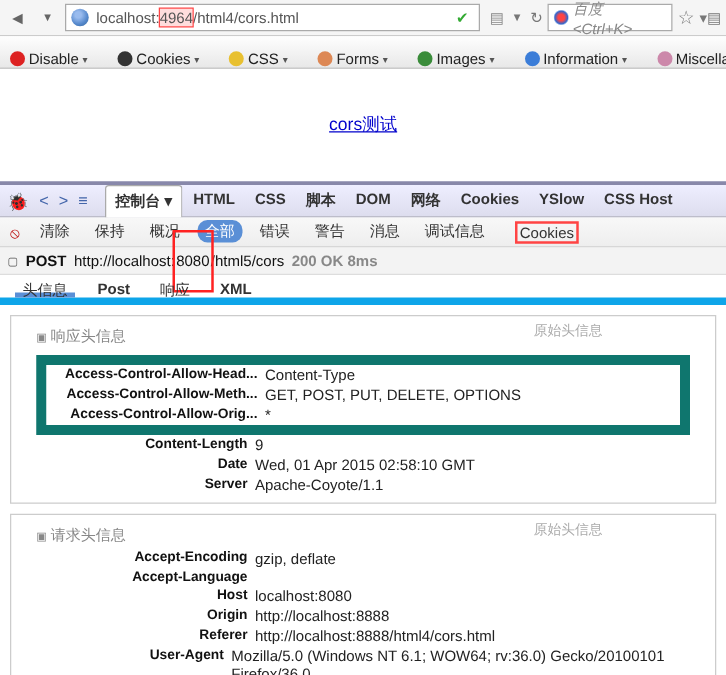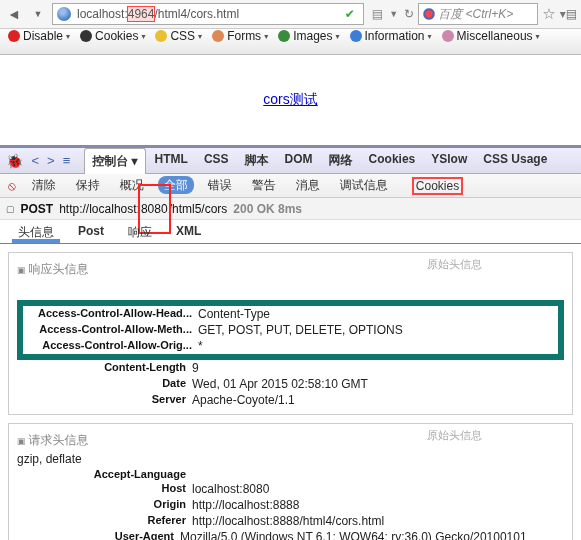--- a/index.html
+++ b/index.html
@@ -5,24 +5,24 @@
 *{margin:0;padding:0;box-sizing:border-box;font-family:"Segoe UI",Arial,sans-serif;font-size:12px}
 body{background:#fff;width:581px;overflow:hidden}
 .addr-bar{display:flex;align-items:center;height:29px;border-bottom:1px solid #ccc;background:#f5f5f5;padding:0 4px;gap:4px}
 .nav-btn{width:20px;height:20px;display:flex;align-items:center;justify-content:center;color:#666;font-size:14px}
 .url-field{flex:1;height:22px;border:1px solid #aaa;background:#fff;display:flex;align-items:center;padding:0 4px;position:relative}
 .url-field .globe{width:14px;height:14px;border-radius:7px;background:radial-gradient(circle at 40% 35%,#9be 20%,#58c 60%,#369);margin-right:6px;flex:none}
 .url-text{color:#555;font-family:Verdana,sans-serif;font-size:12px}
 .url-text .port-hl{background:#fdd;outline:1px solid #f44}
 .shield{width:14px;height:14px;color:#3a3;margin-left:auto}
 .url-icons{display:flex;gap:6px;align-items:center;margin-left:4px}
-.search-box{width:120px;height:22px;border:1px solid #aaa;background:#fff;display:flex;align-items:center;padding:0 4px;color:#888;font-style:italic}
+.search-box{width:100px;height:22px;border:1px solid #aaa;background:#fff;display:flex;align-items:center;padding:0 4px;color:#888;font-style:italic}
 .search-box .ico{width:12px;height:12px;background:radial-gradient(circle,#f44 30%,#36c 60%,#fff 75%);border-radius:3px;margin-right:3px}
 .star{font-size:15px;color:#777}
-.toolbar2{height:26px;background:linear-gradient(#fefefe,#e8e8e8);border-bottom:1px solid #bbb;display:flex;align-items:flex-start;padding-left:4px;gap:2px;white-space:nowrap;overflow:hidden}
+.toolbar2{height:26px;background:linear-gradient(#fefefe,#e8e8e8);border-bottom:1px solid #bbb;display:flex;align-items:flex-end;padding-left:4px;gap:16px;white-space:nowrap;overflow:hidden}
 .tb-item{display:flex;align-items:center;gap:3px;padding:0 4px;color:#222}
 .tb-item .cir{width:12px;height:12px;border-radius:6px;display:inline-block}
 .tb-item .dd{font-size:8px;color:#555}
 .page-body{height:90px;display:flex;align-items:center;justify-content:center}
 .page-link{color:#00c;text-decoration:underline;font-size:14px}
 .devtools{border-top:3px solid #88a}
 .dt-top{height:26px;background:linear-gradient(#eef,#dde);border-bottom:1px solid #aab;display:flex;align-items:center;gap:8px;padding:0 6px}
 .dt-top .bug{color:#e80;font-size:14px}
 .dt-top .nav{color:#46a;font-size:13px}
 .dt-tabs{display:flex;gap:2px;margin-left:6px}
@@ -32,28 +32,28 @@
 .dt-sub .pill{padding:2px 6px;color:#333}
 .dt-sub .pill.on{background:#5a8fd6;color:#fff;border-radius:8px}
 .dt-sub .stop{color:#b00}
 .dt-sub .box{border:2px solid #f44;padding:0 2px;color:#333}
 .req-line{height:22px;background:#f3f3f3;border-bottom:1px solid #ddd;display:flex;align-items:center;padding:0 6px;gap:6px;font-family:Verdana}
 .req-line .tw{color:#555;font-size:9px}
 .req-line .meth{color:#111;font-weight:bold}
 .req-line .url{color:#111}
 .req-line .url .port-hl{outline:2px solid #f22;padding:16px 1px}
 .req-line .st{color:#888;font-weight:bold}
-.subtabs{height:24px;border-bottom:1px solid #0ea5e9;display:flex;padding:0 12px;gap:12px}
+.subtabs{height:24px;border-bottom:6px solid #0ea5e9;display:flex;padding:0 12px;gap:12px}
 .subtab{padding:4px 6px;color:#333;font-weight:550}
 .subtab.active{border-bottom:4px solid #5a8fd6}
-.hdr-block{border:1px solid #ccc;margin:8px;padding:6px 8px;position:relative}
+.hdr-block{border:1px solid #ccc;margin:8px;padding:6px 20px;position:relative}
 .hdr-title{color:#888;padding:2px 0}
 .hdr-title .tw{font-size:9px;margin-right:3px}
 .raw-link{position:absolute;right:90px;top:4px;color:#aaa;font-size:11px}
-.red-box{border:6px solid #0f766e;margin-top:20px}
+.red-box{border:8px solid #0f766e;margin-top:4px}
 .kv{display:flex;font-family:"Lucida Console",monospace;font-size:11px;padding:1px 0}
 .kv .k{width:175px;text-align:right;font-weight:bold;color:#111;padding-right:6px;font-family:Arial;font-size:11px}
 .kv .v{color:#222}
 </style>
 </head>
 <body>
 
 <div class="addr-bar">
   <span class="nav-btn">◄</span>
   <span class="nav-btn" style="font-size:9px">▼</span>
@@ -127,21 +127,21 @@
     <span class="nav">≡</span>
     <div class="dt-tabs" id="dt-tabs">
         <span class="dt-tab active">控制台 ▾</span>
         <span class="dt-tab">HTML</span>
         <span class="dt-tab">CSS</span>
         <span class="dt-tab">脚本</span>
         <span class="dt-tab">DOM</span>
         <span class="dt-tab">网络</span>
         <span class="dt-tab">Cookies</span>
         <span class="dt-tab">YSlow</span>
-        <span class="dt-tab">CSS Usage</span>
+        <span class="dt-tab">CSS Host</span>
       </div>
   </div>
   <div class="dt-sub">
     <span class="stop">⦸</span>
     <span id="dtsub"><span class="pill" style="margin-right: 8px;">清除</span><span class="pill" style="margin-right: 8px;">保持</span><span class="pill" style="margin-right: 8px;">概况</span><span class="pill on" style="margin-right: 8px;">全部</span><span class="pill" style="margin-right: 8px;">错误</span><span class="pill" style="margin-right: 8px;">警告</span><span class="pill" style="margin-right: 8px;">消息</span><span class="pill" style="margin-right: 8px;">调试信息</span></span>
     <span class="box">Cookies</span>
   </div>
 
   <div class="req-line">
     <span class="tw">▢</span>
@@ -190,20 +190,21 @@
           <span class="v">Apache-Coyote/1.1</span>
         </div>
       </div>
   </div>
 
   <div class="hdr-block">
     <div class="hdr-title"><span class="tw">▣</span><span>请求头信息</span></div>
     <div class="raw-link">原始头信息</div>
     <div id="reqh-rows">
         <div class="kv">
+          <span class="k">Accept-Encoding</span>
           <span class="v">gzip, deflate</span>
         </div>
         <div class="kv">
           <span class="k">Accept-Language</span>
         </div>
         <div class="kv">
           <span class="k">Host</span>
           <span class="v">localhost:8080</span>
         </div>
         <div class="kv">

